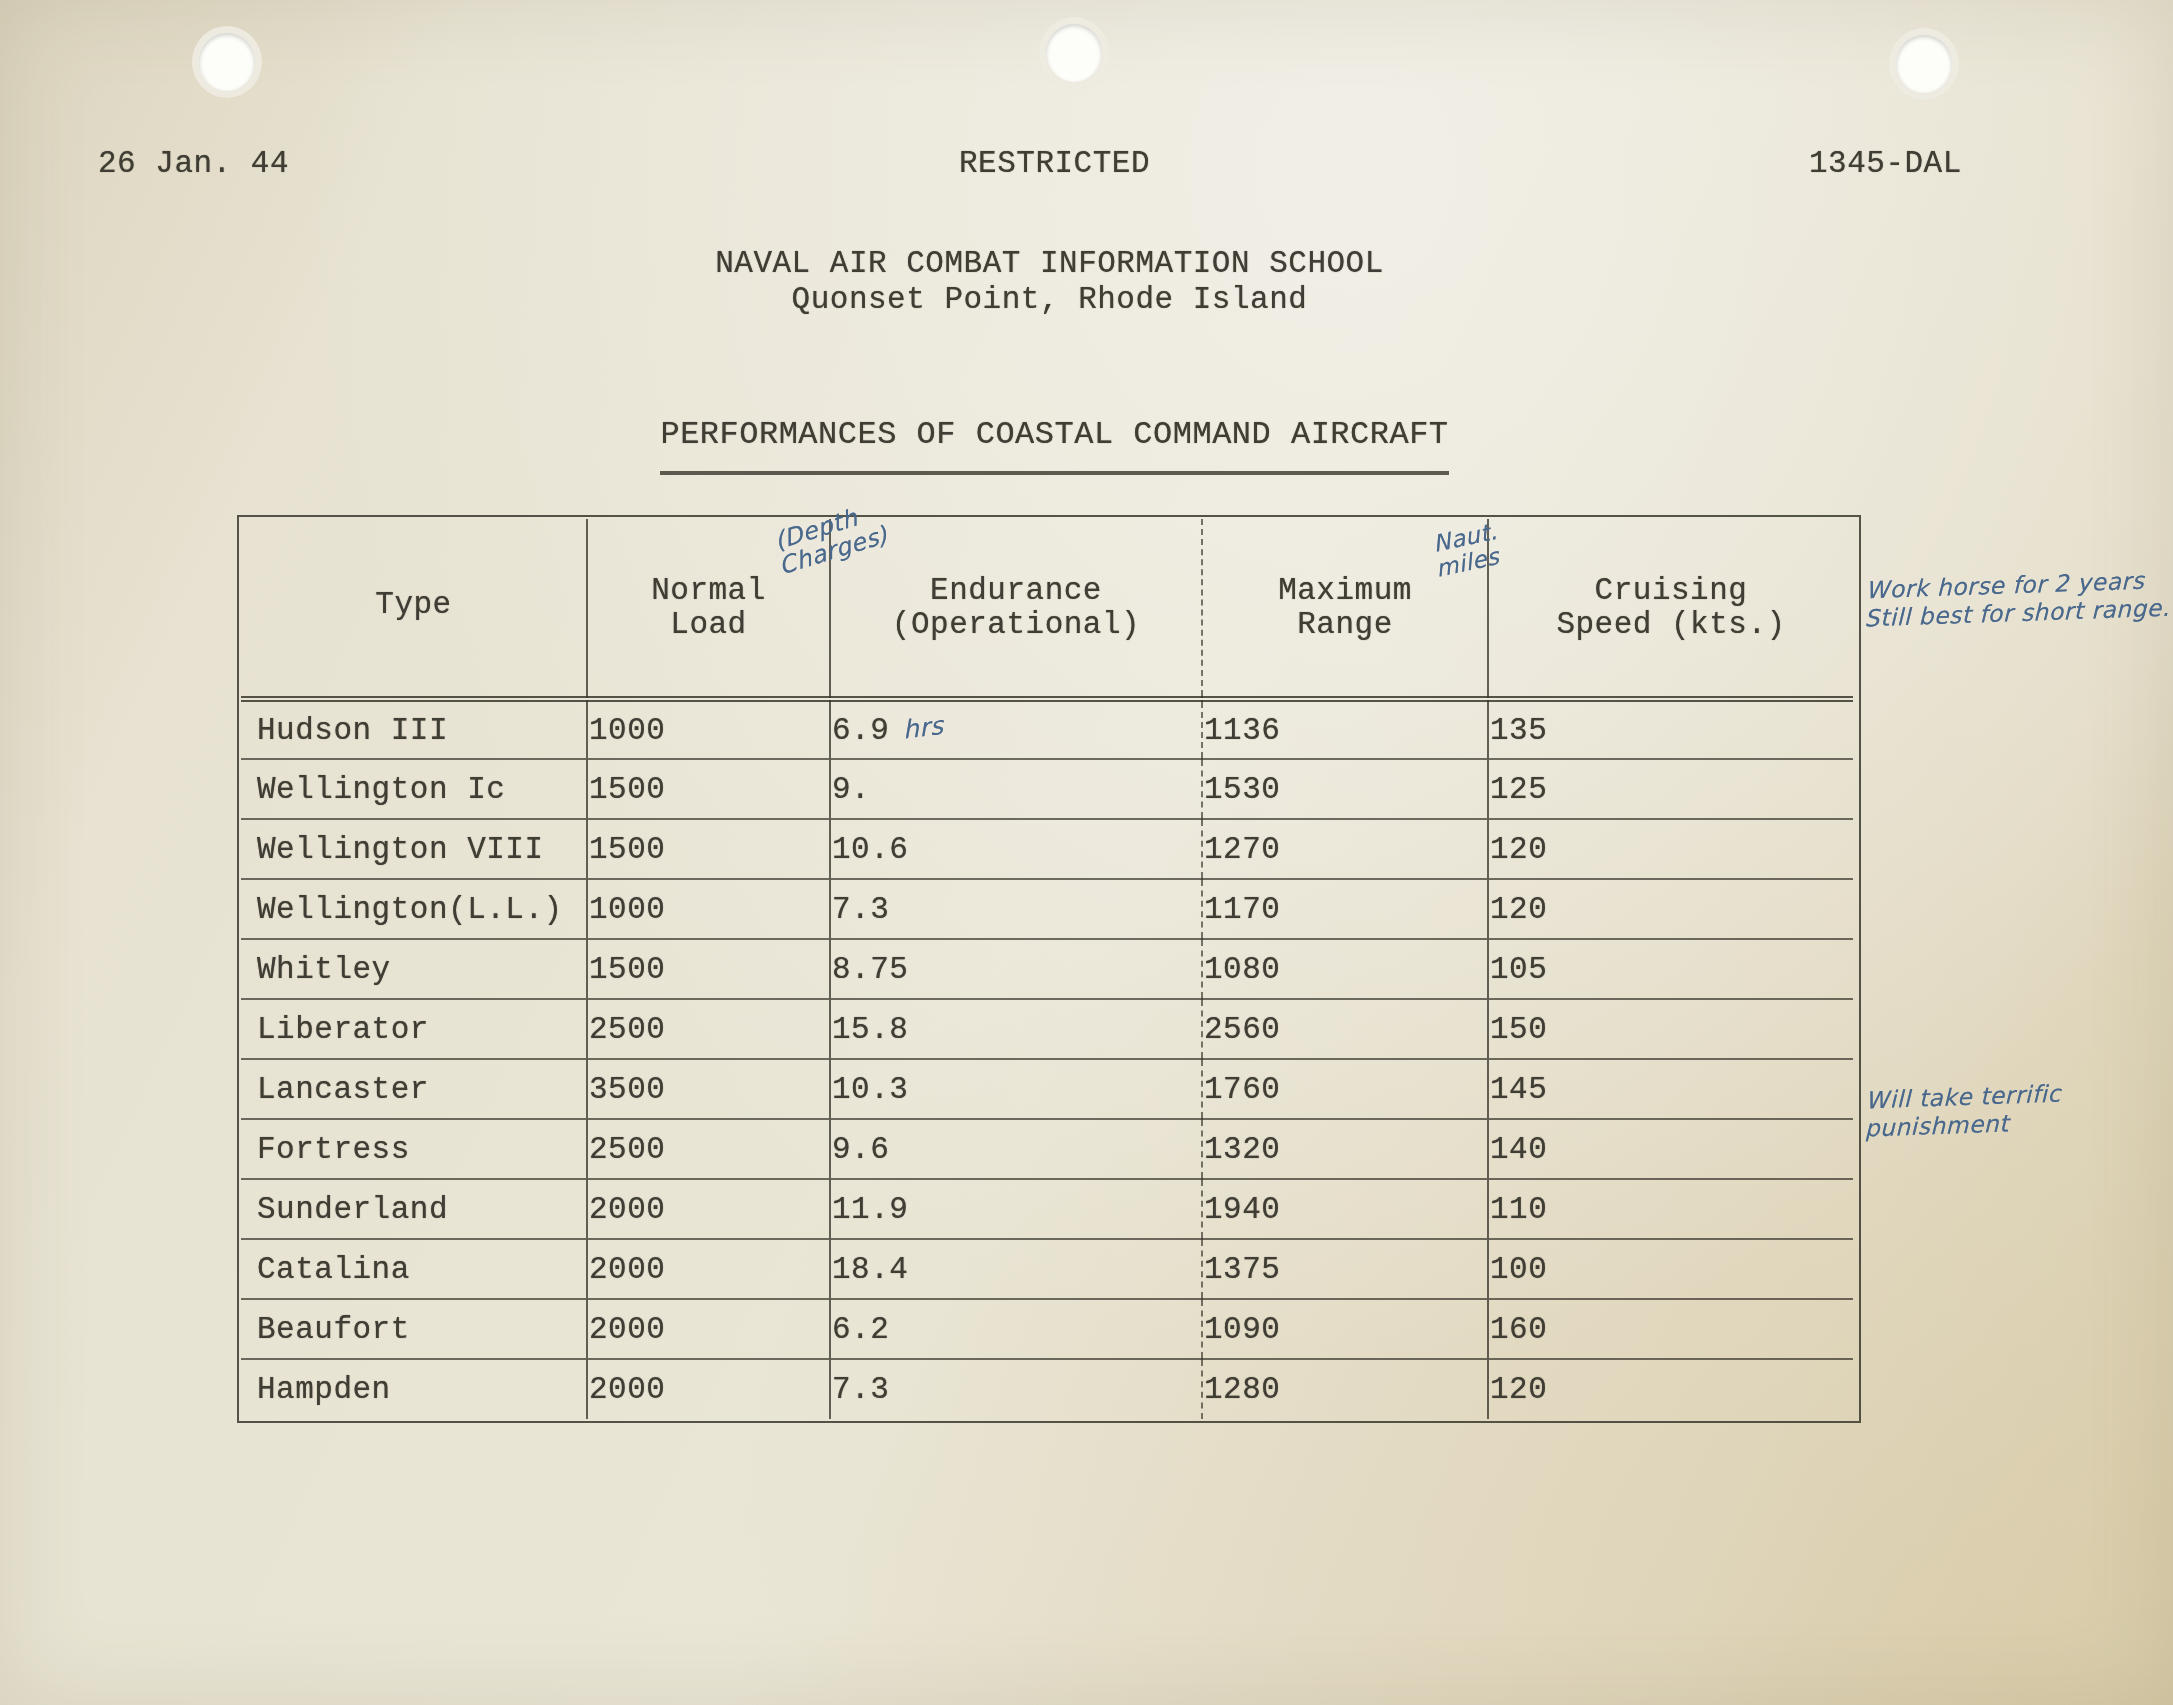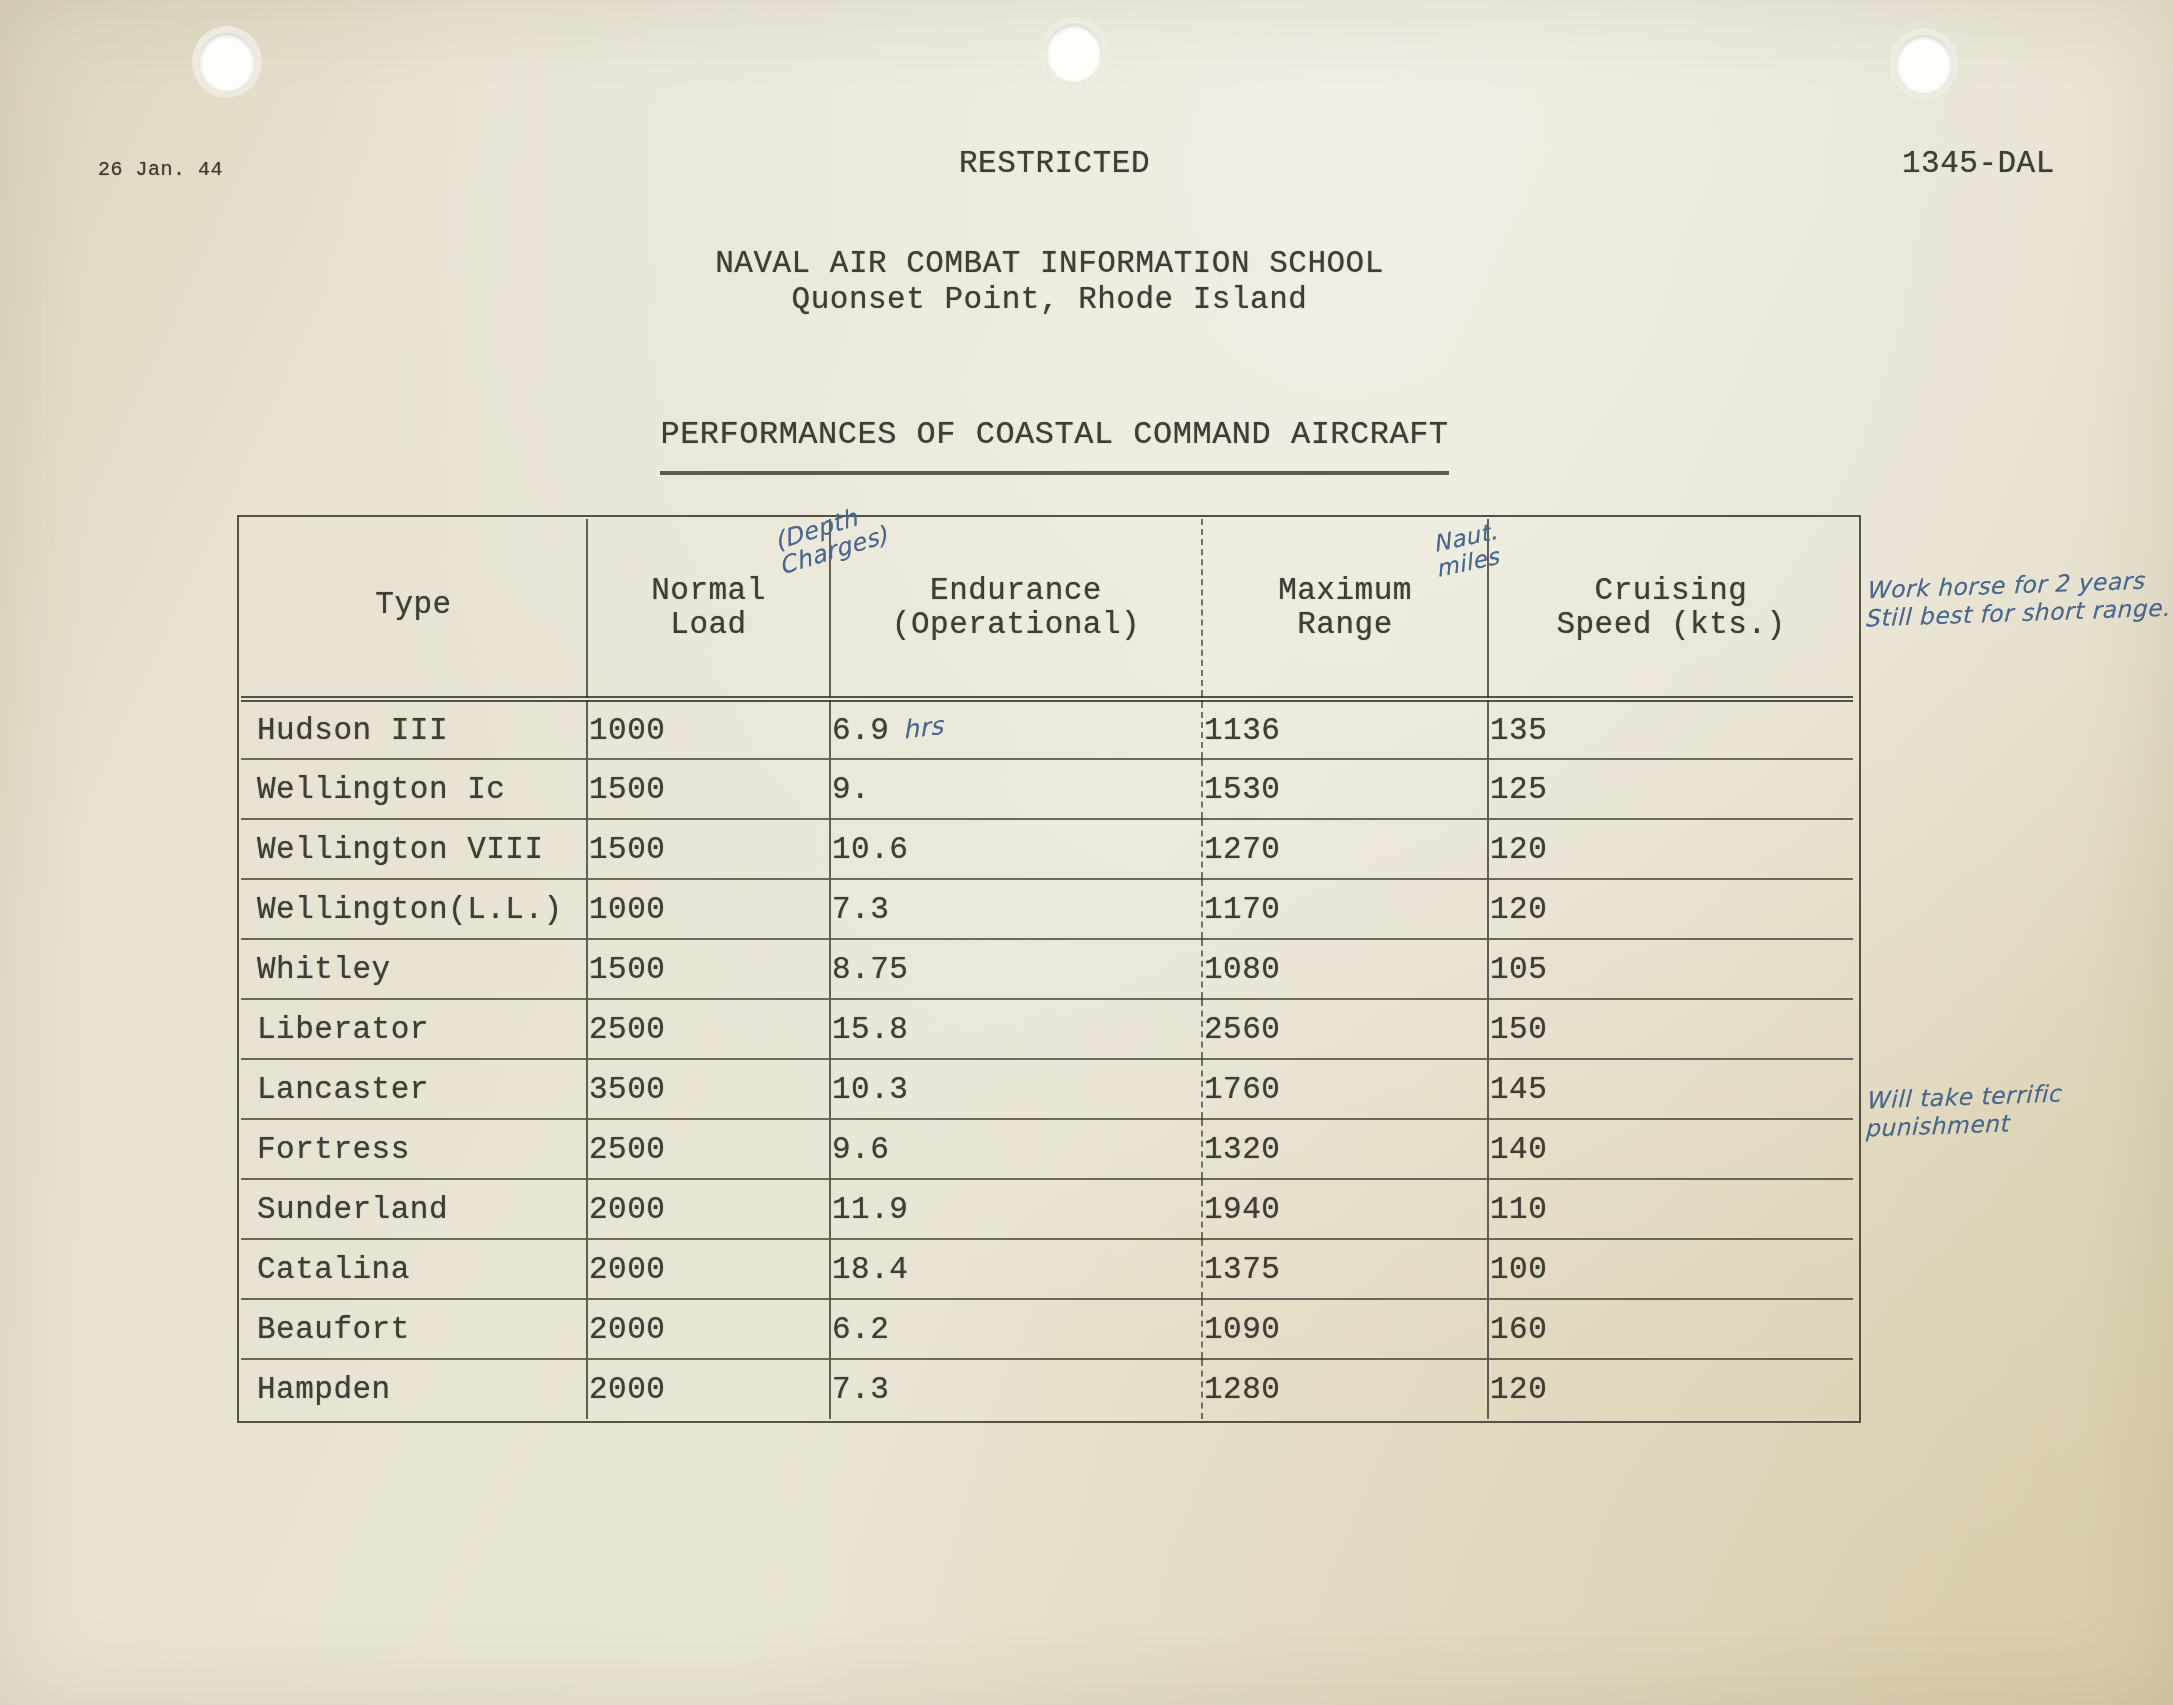--- a/index.html
+++ b/index.html
@@ -21,23 +21,23 @@
   .hole{
     position:absolute;width:56px;height:58px;border-radius:50%;
     background:#fdfdfa;
     box-shadow:0 0 0 7px rgba(238,235,226,.95), inset 0 2px 4px rgba(0,0,0,.18), 0 1px 6px rgba(120,110,80,.35);
   }
   .hole1{left:199px;top:33px;}
   .hole2{left:1046px;top:24px;}
   .hole3{left:1896px;top:35px;}
 
   
-  .date{position:absolute;left:98px;top:146px;font-size:20px;margin-top:12px;}
+  .date{position:absolute;left:98px;top:146px;font-size:31px;}
   .restricted{position:absolute;left:0;top:146px;width:2109px;text-align:center;font-size:31px;}
-  .docnum{position:absolute;left:1902px;top:146px;font-size:31px;}
+  .docnum{position:absolute;left:1809px;top:146px;font-size:31px;}
 
   .school{position:absolute;left:0;top:246px;width:2099px;text-align:center;font-size:31px;line-height:36px;}
 
   .title-wrap{position:absolute;left:0;top:416px;width:2109px;text-align:center;font-size:32px;}
   .title-wrap .ul{display:inline-block;border-bottom:4px solid rgba(56,54,44,.8);padding-bottom:18px;}
 
   
   .tbl-wrap{
     position:absolute;left:237px;top:515px;width:1616px;
     border:2px solid rgba(58,56,46,.85);

